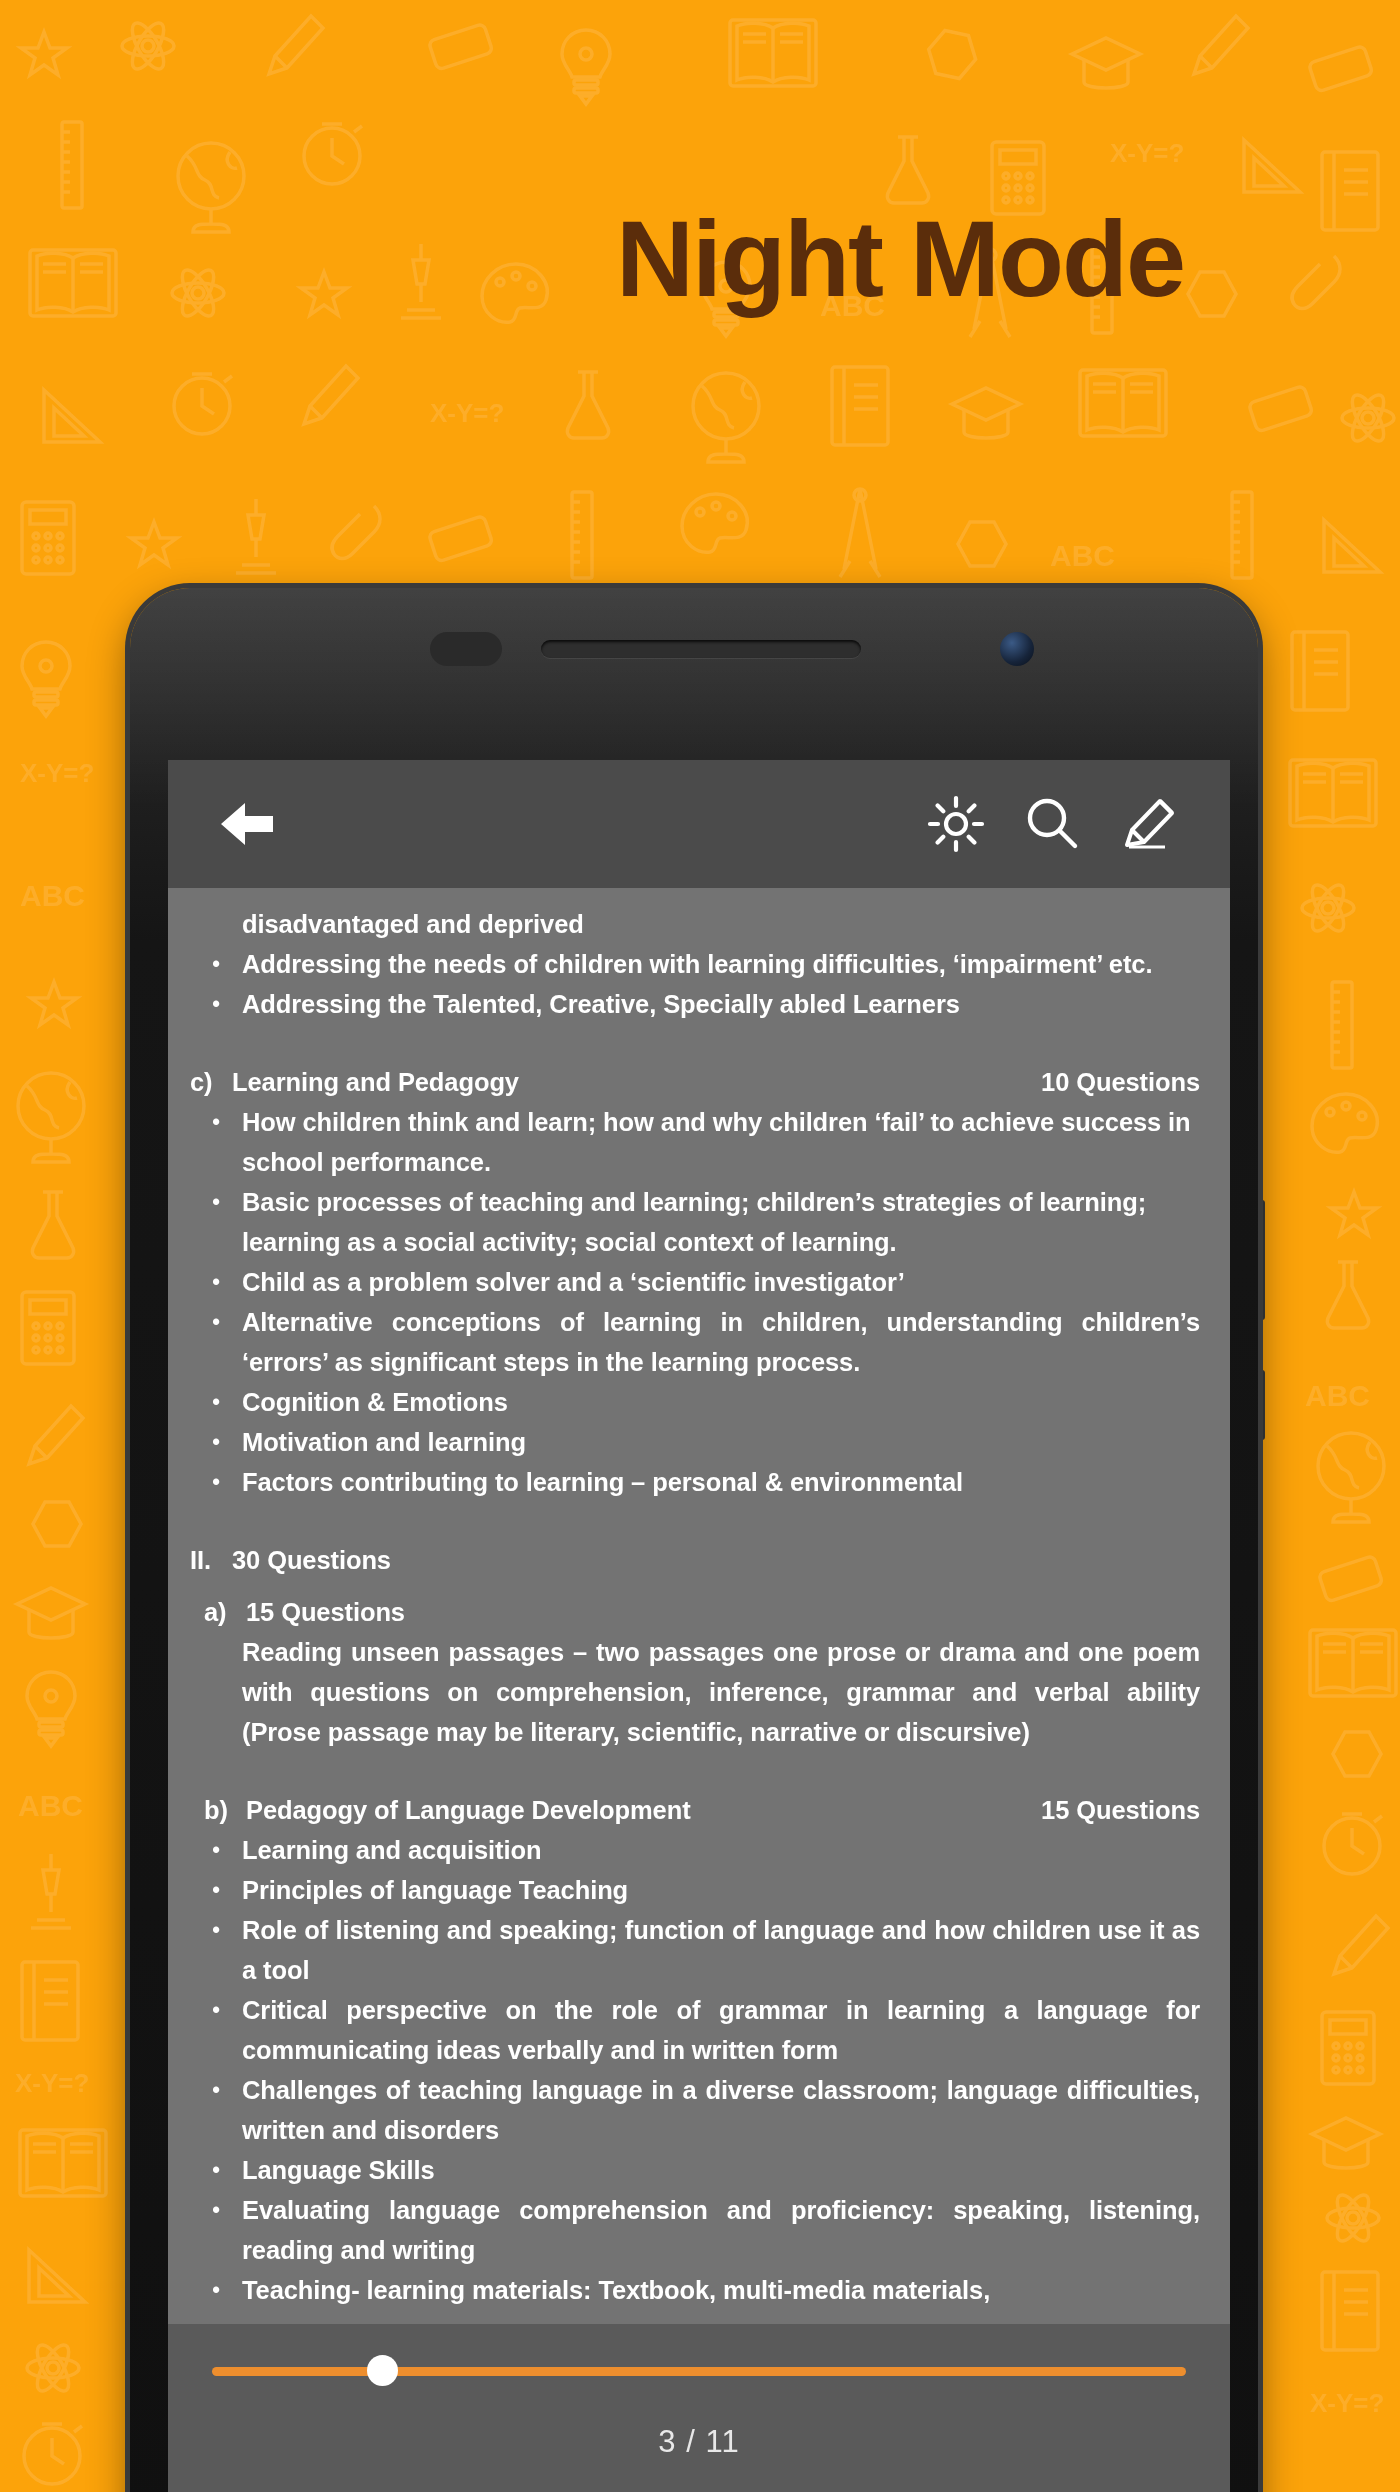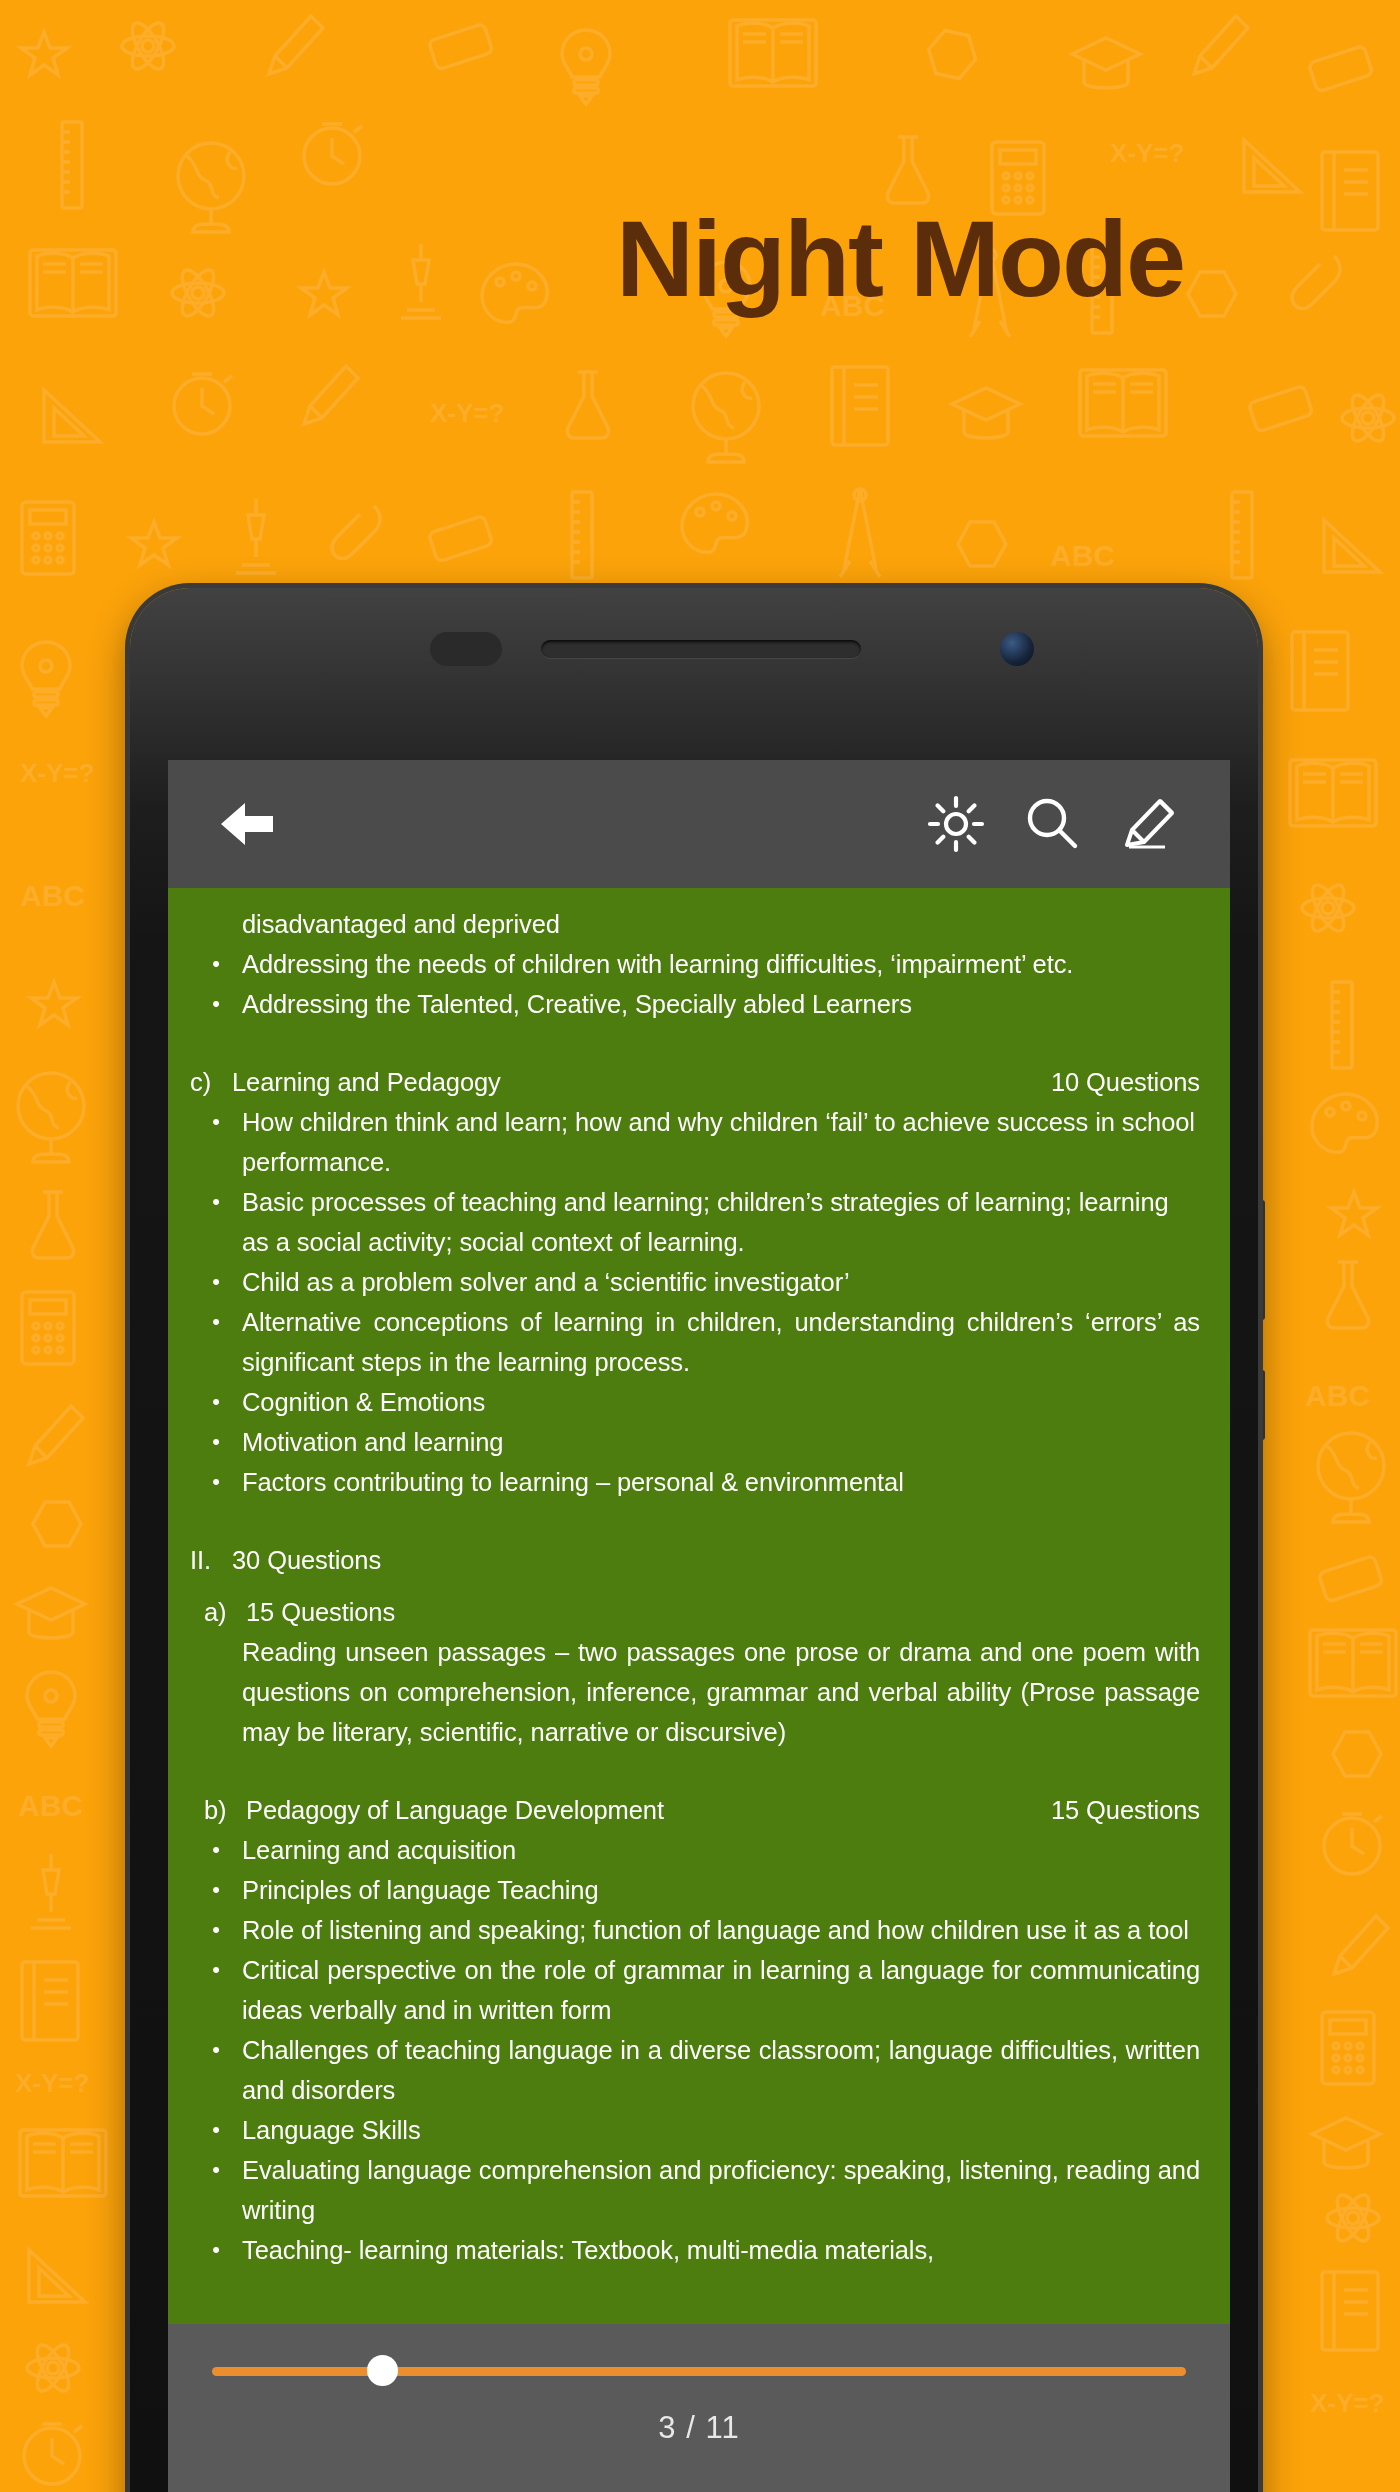--- a/index.html
+++ b/index.html
@@ -113,24 +113,24 @@
   .tb-icon {
     width: 96px; height: 96px;
     display: flex; align-items: center; justify-content: center;
   }
   .tb-icon svg { display: block; }
 
   
   #doc {
     position: relative;
     height: 1604px;
-    background: #4d7c0f;
+    background: #737373;
     color: #ffffff;
     padding: 16px 30px 0 22px;
-    font-weight: normal;
+    font-weight: bold;
     font-size: 25.5px;
     line-height: 40px;
     letter-spacing: -0.1px;
     overflow: hidden;
   }
   .para { display: flex; }
   .para .bullet {
     width: 52px;
     flex: none;
     text-align: center;
@@ -175,21 +175,21 @@
   #seek-thumb {
     position: absolute;
     top: -3px;
     left: 17.5%;
     width: 31px; height: 31px;
     margin-left: -15px;
     background: #ffffff;
     border-radius: 50%;
   }
   #page-indicator {
-    margin-top: 26px;
+    margin-top: 40px;
     text-align: center;
     color: #e8e8e8;
     font-size: 31px;
     font-weight: normal;
     letter-spacing: 1px;
     font-family: "Liberation Sans", sans-serif;
   }
 
   
   .nub {

